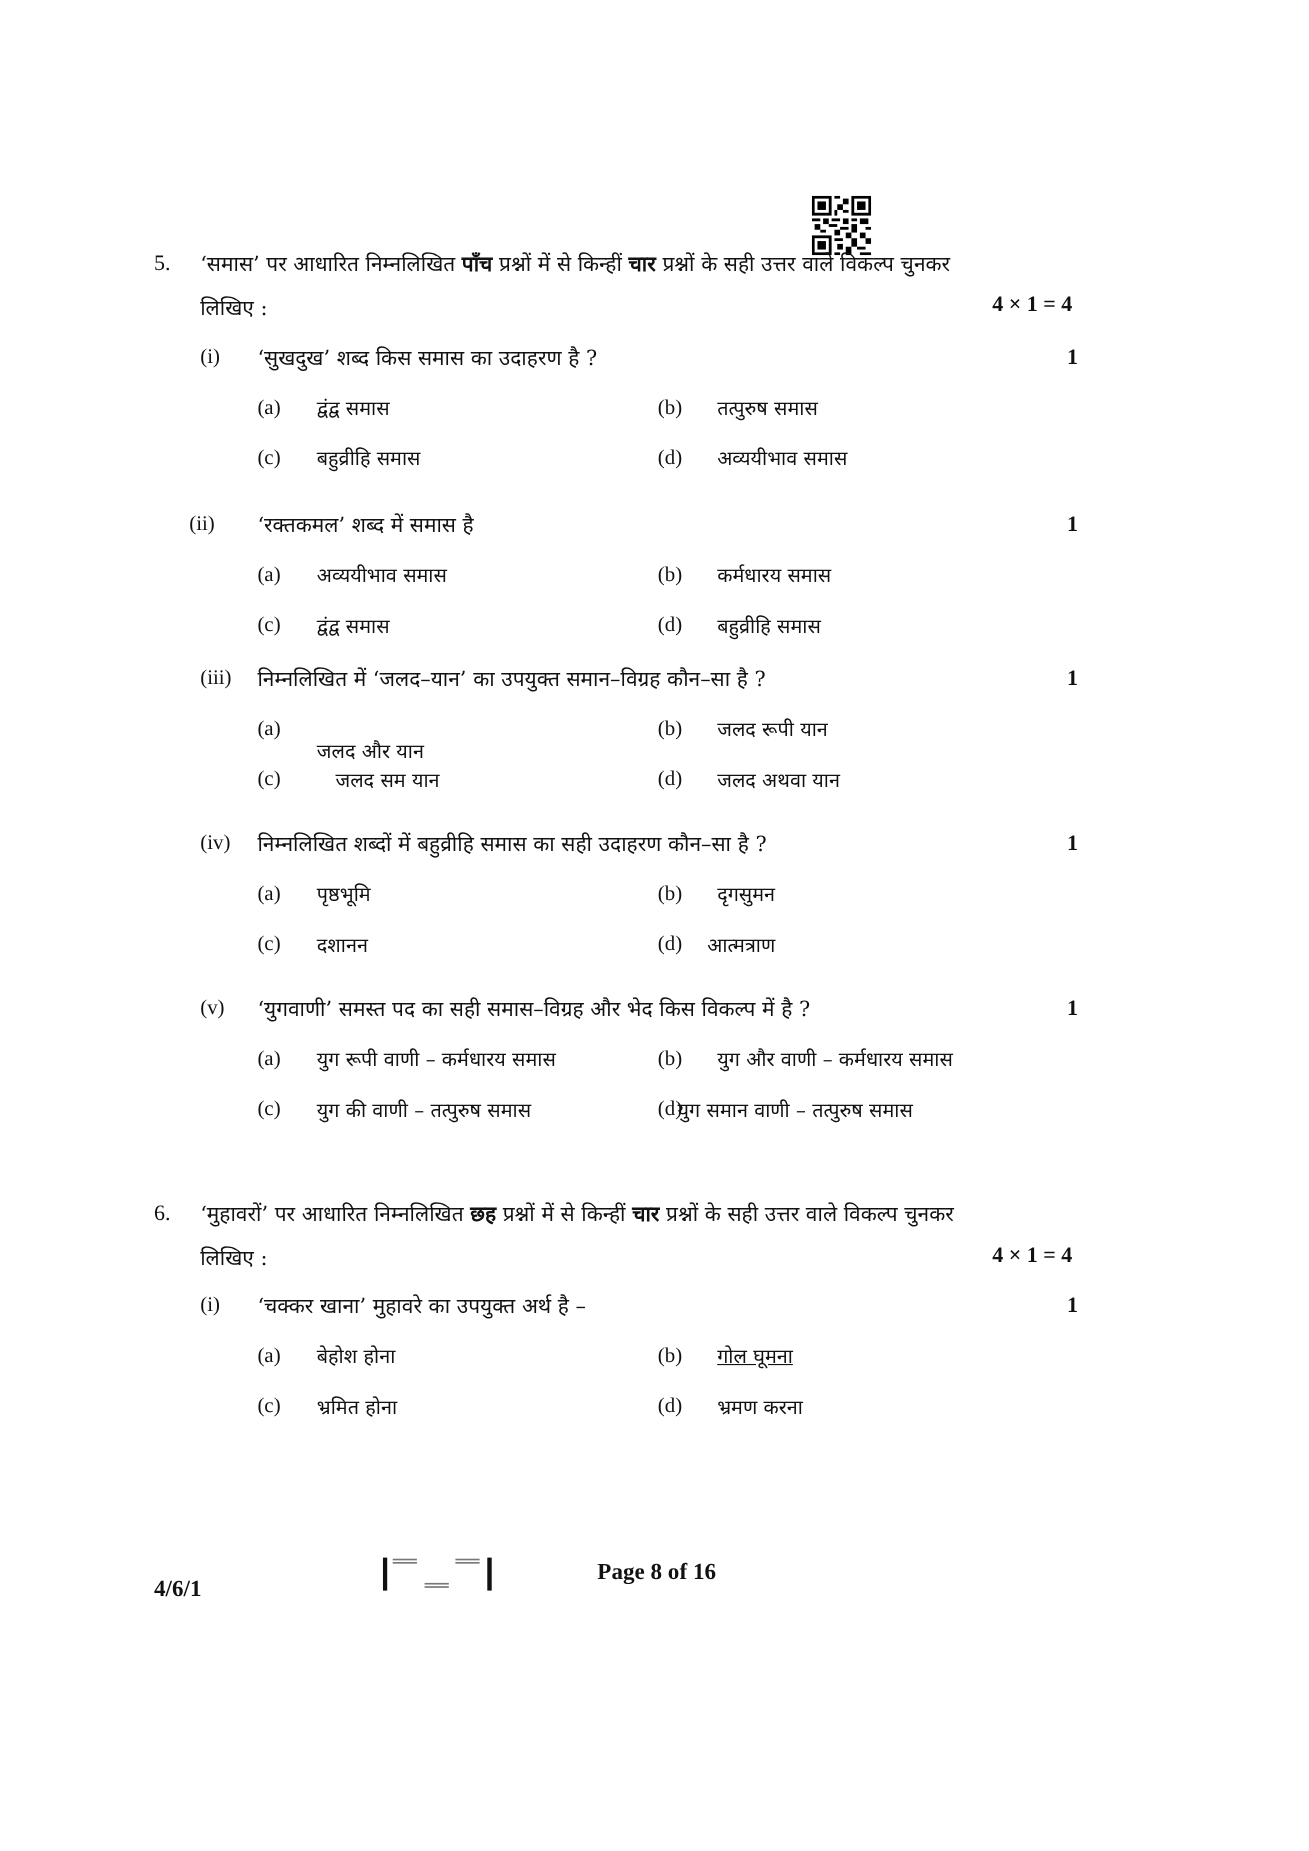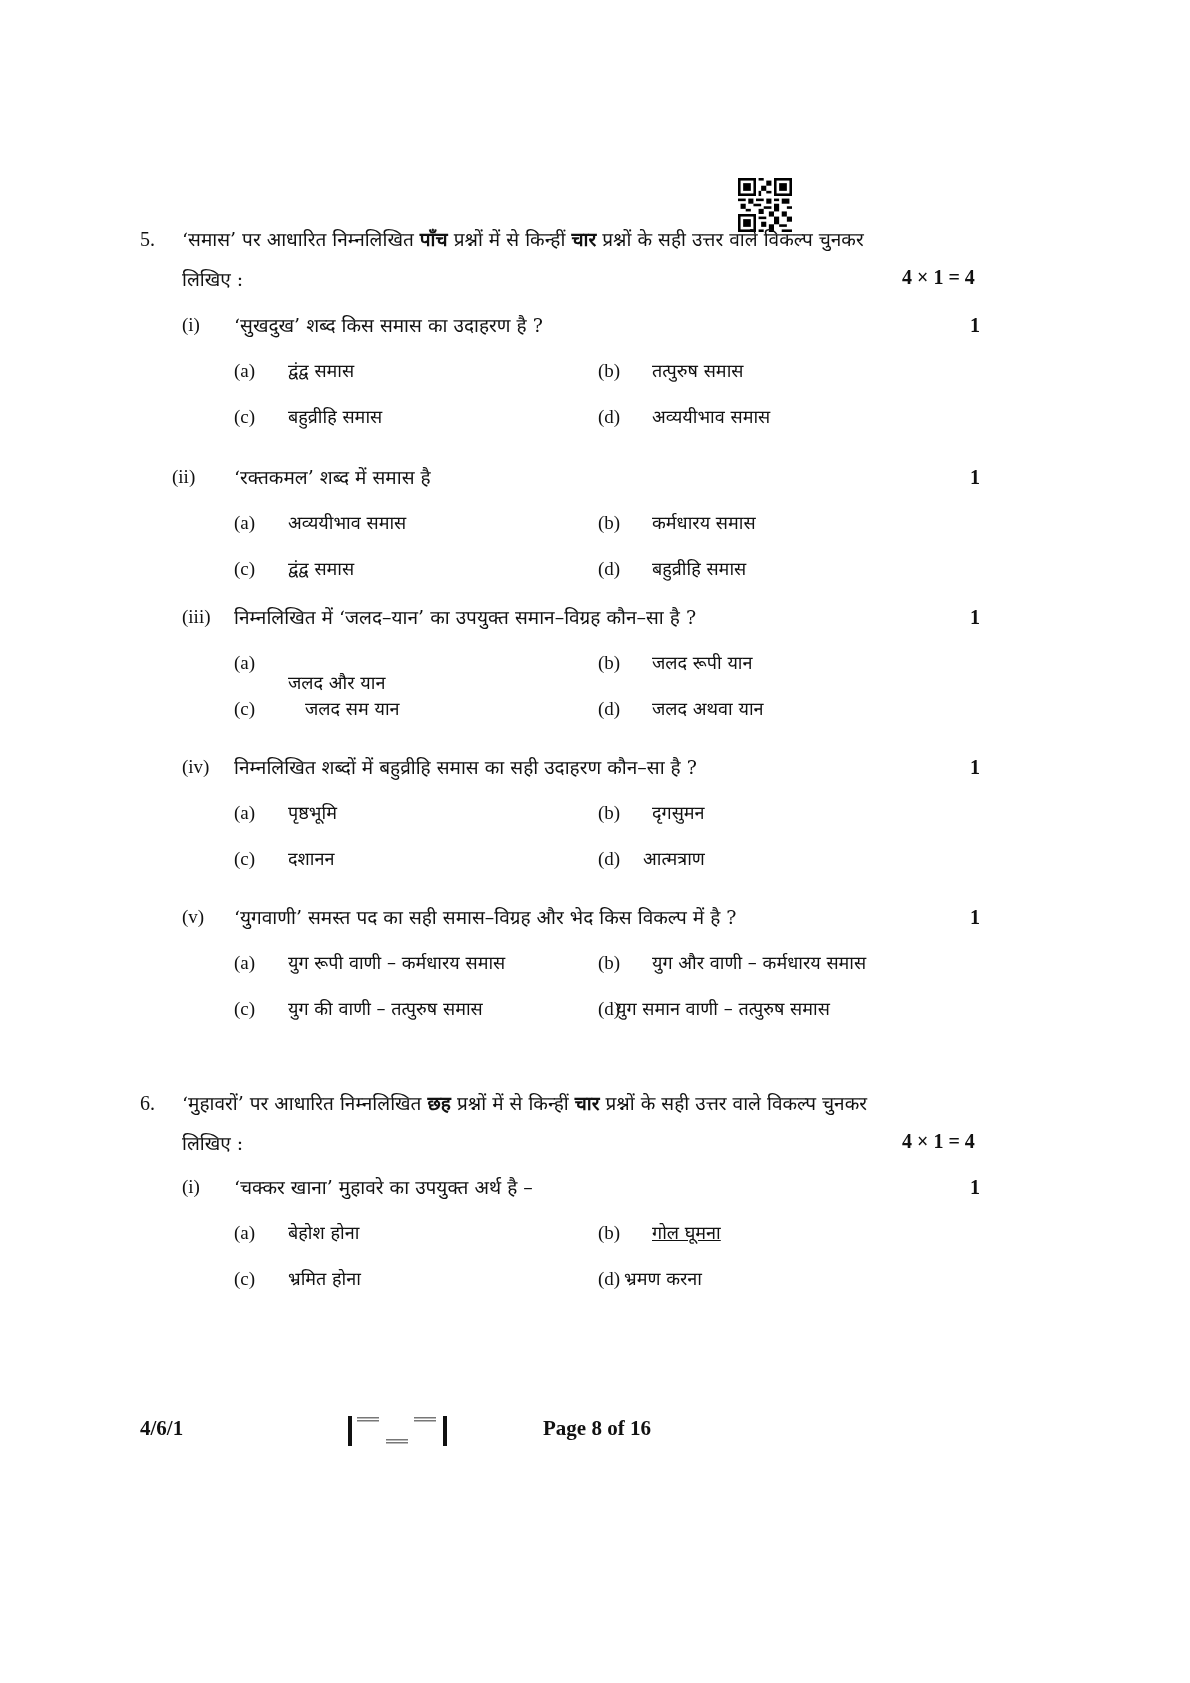--- a/index.html
+++ b/index.html
@@ -10,21 +10,21 @@
   }
   .qr { position: absolute; left: 738px; top: 178px; width: 54px; height: 54px; }
   .abs { position: absolute; white-space: nowrap; }
   .qnum { font-size: 20px; font-family: "Liberation Serif", serif; }
   .qtext { font-size: 19px; }
   .marks { font-size: 20px; font-weight: bold; font-family: "Liberation Serif", serif; }
   .sub { font-size: 19px; font-family: "Liberation Serif", serif; }
   .opt-label { font-size: 19px; font-family: "Liberation Serif", serif; }
   .opt-text { font-size: 18px; }
   b { font-weight: bold; }
-  .footer-code { font-size: 21px; font-weight: bold; font-family: "Liberation Serif", serif; }
+  .footer-code { font-size: 21px; font-weight: bold; font-family: "Liberation Serif", serif; margin-top: 16px; }
   .footer-page { font-size: 21px; font-weight: bold; font-family: "Liberation Serif", serif; }
   .barcode { position: absolute; left: 348px; top: 1414px; width: 102px; height: 34px; }
 </style>
 </head>
 <body>
 
 <svg class="qr" viewBox="0 0 21 21">
   <rect width="21" height="21" fill="#fff"></rect>
   <g fill="#000">
     <rect x="0" y="0" width="7" height="7"></rect>
@@ -147,21 +147,21 @@
   <span class="abs sub" style="left:182px;top:1176px;">(i)</span>
   <span class="abs qtext" style="left:234px;top:1174px;">‘चक्कर खाना’ मुहावरे का उपयुक्त अर्थ है –</span>
   <span class="abs marks" style="left:970px;top:1176px;">1</span>
   <span class="abs opt-label" style="left:234px;top:1222px;">(a)</span>
   <span class="abs opt-text" style="left:288px;top:1220px;">बेहोश होना</span>
   <span class="abs opt-label" style="left:598px;top:1222px;">(b)</span>
   <span class="abs opt-text" style="left:652px;top:1220px;text-decoration:underline;">गोल घूमना</span>
   <span class="abs opt-label" style="left:234px;top:1268px;">(c)</span>
   <span class="abs opt-text" style="left:288px;top:1266px;">भ्रमित होना</span>
   <span class="abs opt-label" style="left:598px;top:1268px;">(d)</span>
-  <span class="abs opt-text" style="left:624px;top:1266px;text-align:center;">भ्रमण करना</span>
+  <span class="abs opt-text" style="left:652px;top:1266px;text-align:center;">भ्रमण करना</span>
 </div>
 
 <div>
   <span class="abs footer-code" style="left:140px;top:1416px;">4/6/1</span>
   <svg class="barcode" viewBox="0 0 102 34">
     <rect x="0" y="2" width="4" height="30" fill="#111"></rect>
     <rect x="9" y="3" width="22" height="1.5" fill="#777"></rect>
     <rect x="9" y="6" width="22" height="1.5" fill="#777"></rect>
     <rect x="38" y="25" width="22" height="1.5" fill="#777"></rect>
     <rect x="38" y="28" width="22" height="1.5" fill="#777"></rect>

